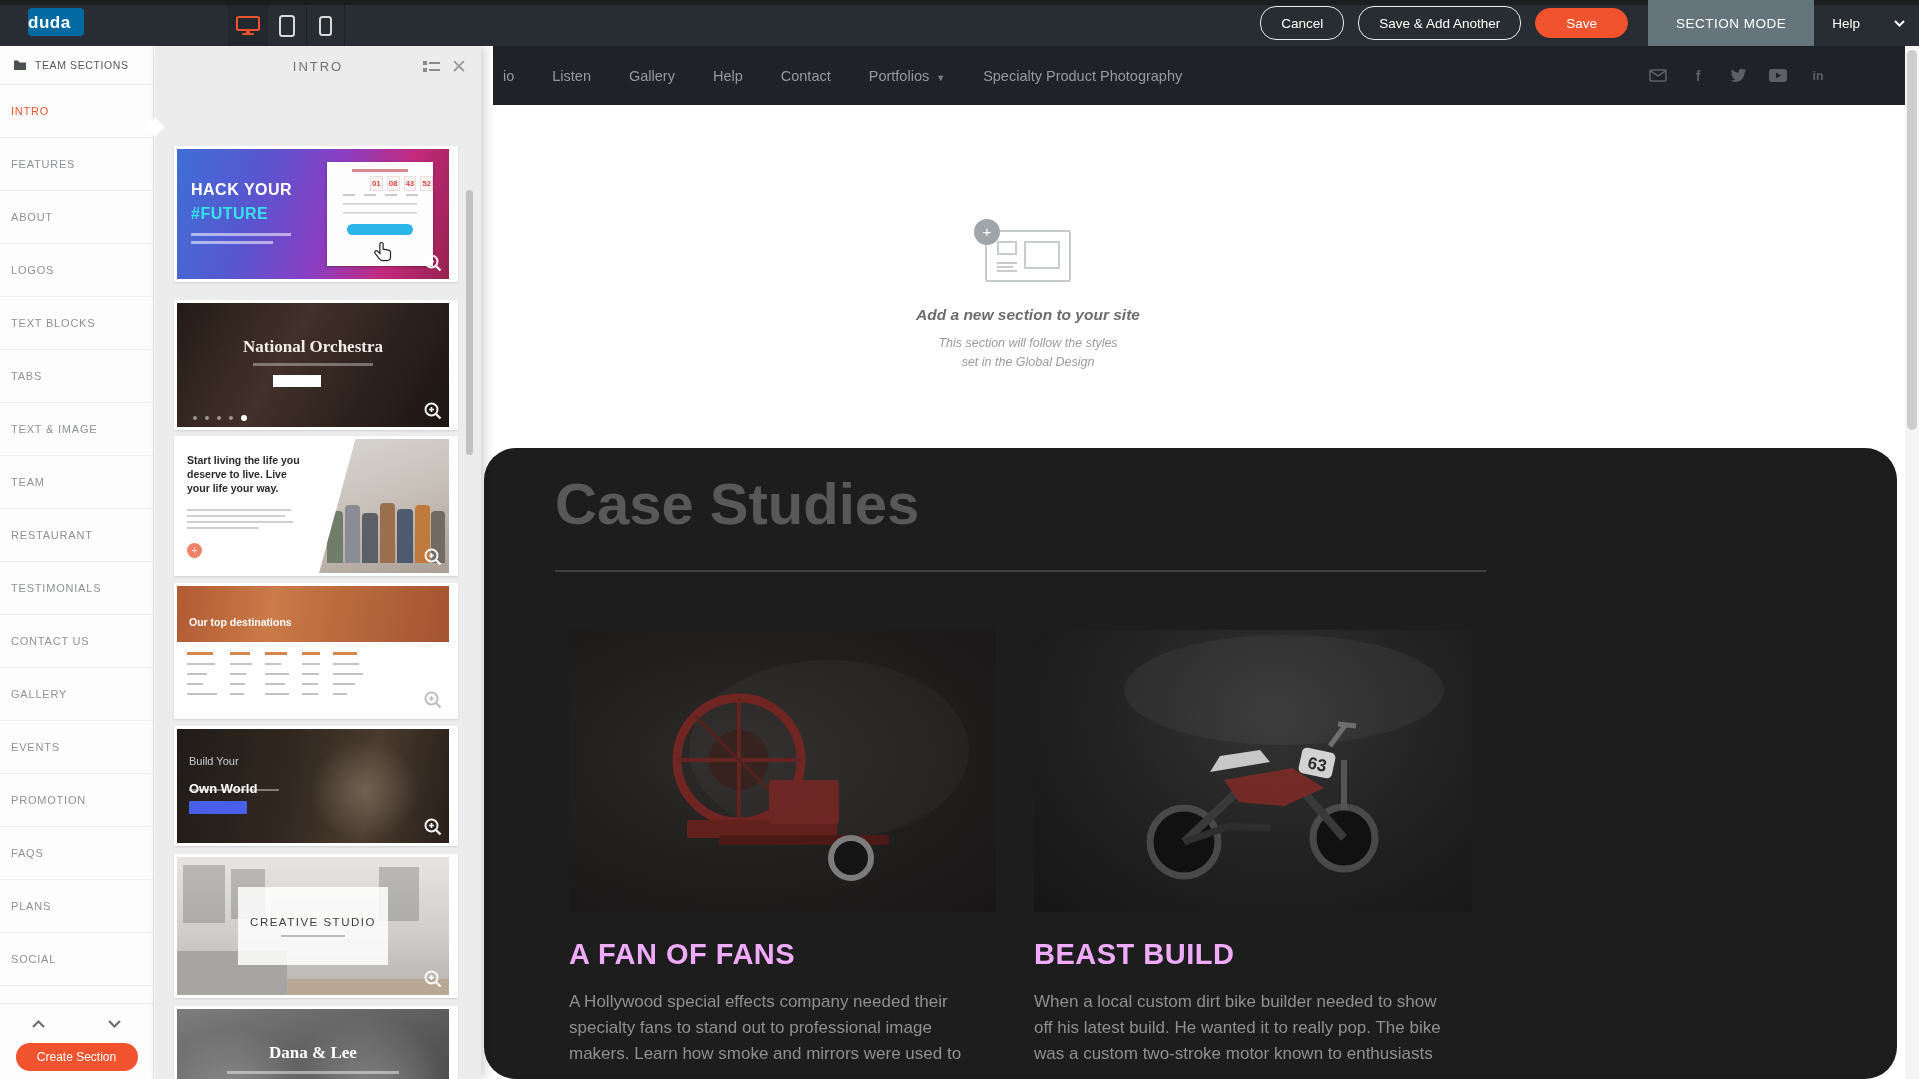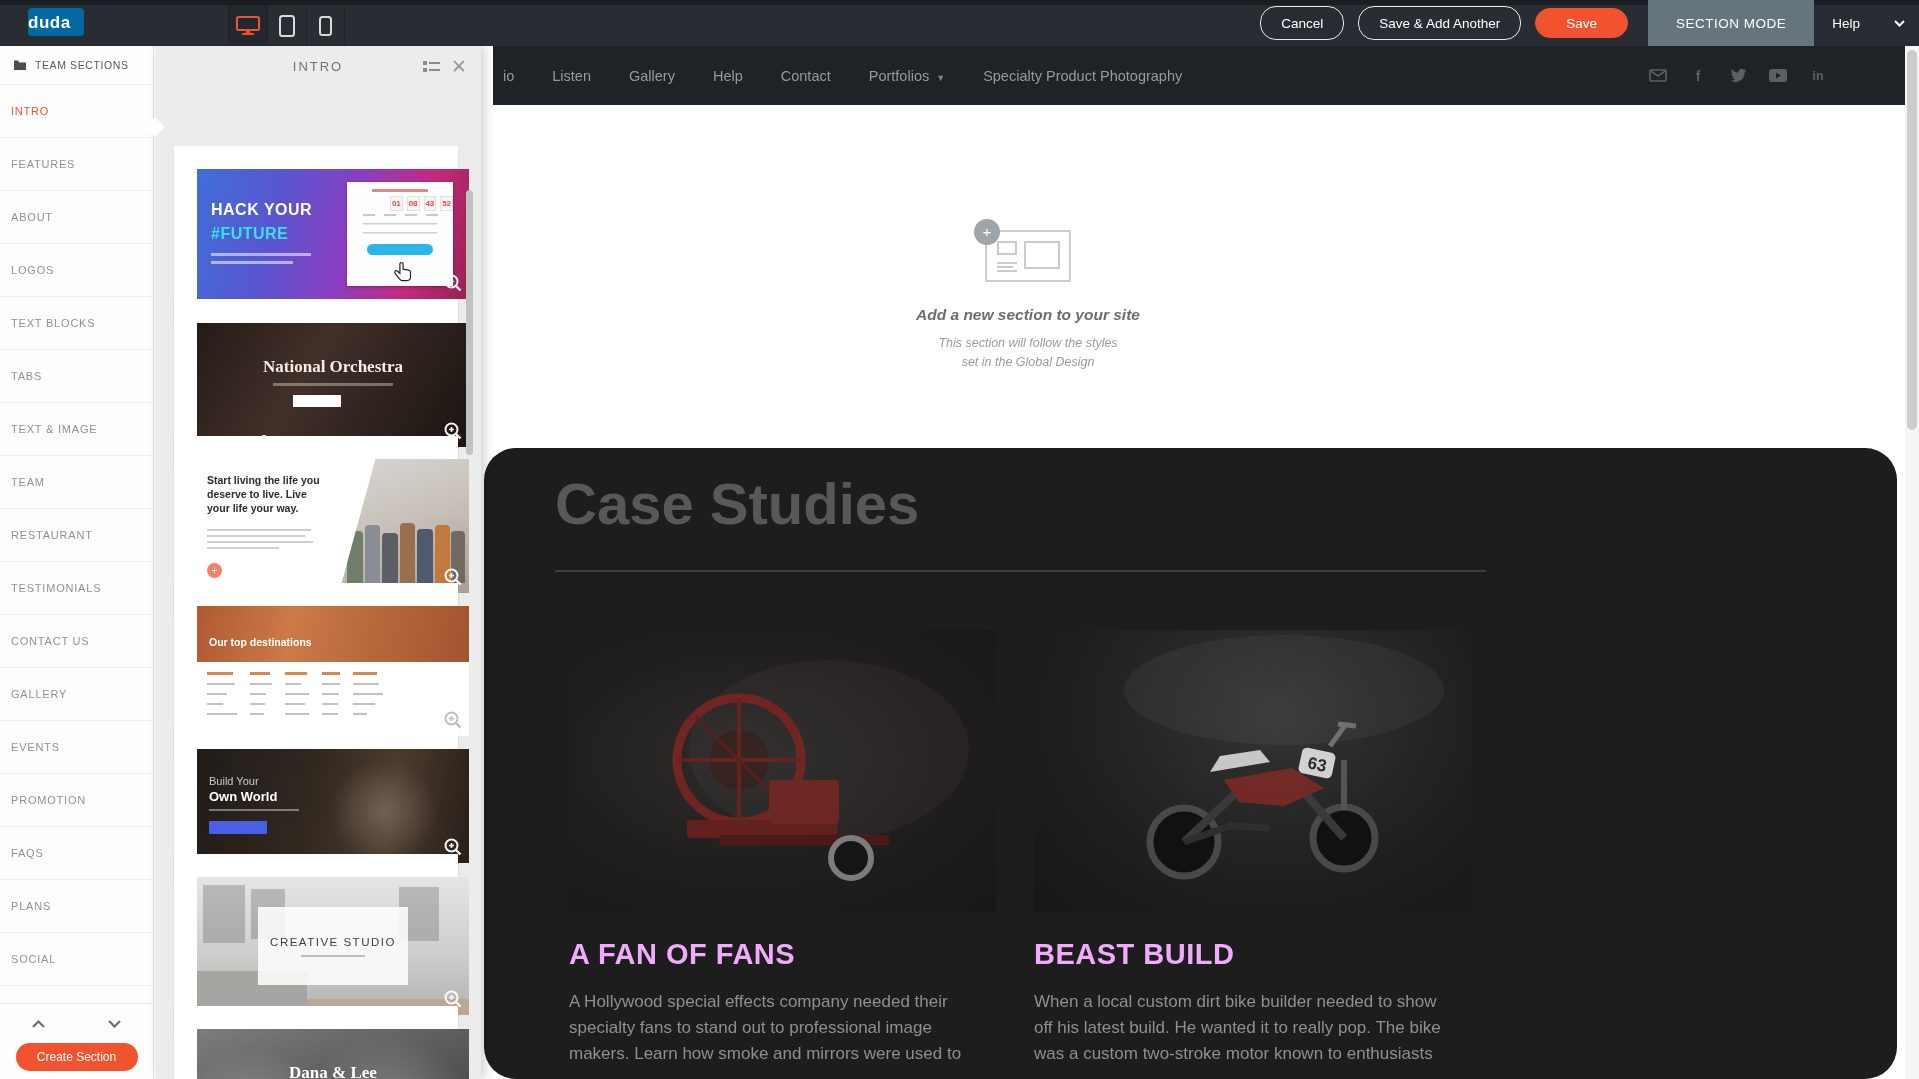--- a/index.html
+++ b/index.html
@@ -38,21 +38,21 @@
 
   
   .panel{position:absolute;left:155px;top:46px;width:326px;height:1033px;background:#ececec;
          box-shadow:4px 0 10px rgba(0,0,0,.18);z-index:40;}
   .panel-header{height:40px;position:relative;display:flex;align-items:center;justify-content:center;}
   .panel-title{font-size:13px;color:#6f7376;letter-spacing:2px;}
   .panel-hicons{position:absolute;right:14px;top:0;height:40px;display:flex;align-items:center;gap:10px;}
   .close-x{font-size:19px;color:#9a9a9a;cursor:pointer;line-height:1;}
   .panel-notch{position:absolute;left:-7px;top:74px;width:14px;height:14px;background:#fff;transform:rotate(45deg);z-index:41;}
   .panel-body{position:absolute;left:0;top:40px;width:326px;height:993px;overflow:hidden;}
-  .thumb-card{position:absolute;left:19px;width:284px;background:#fff;padding:23px;border-radius:1px;
+  .thumb-card{position:absolute;left:19px;width:284px;background:#fff;padding:3px;border-radius:1px;
         box-shadow:0 1px 2px rgba(0,0,0,.12);cursor:pointer;}
   .thumb{position:relative;width:272px;overflow:hidden;}
   .mag{position:absolute;right:6px;bottom:6px;opacity:.95;}
   .panel-scroll{position:absolute;right:8px;top:104px;width:7px;height:265px;background:#c2c2c2;border-radius:4px;}
 
   
   .t1{height:130px;background:linear-gradient(105deg,#3f6fd6 0%,#5a55cf 30%,#8a3ec2 55%,#c42a7e 78%,#97224f 100%);}
   .t1 .h1{position:absolute;left:14px;top:32px;color:#fff;font-weight:bold;font-size:16px;letter-spacing:.5px;}
   .t1 .h2{position:absolute;left:14px;top:56px;color:#35e3ea;font-weight:bold;font-size:16px;letter-spacing:.5px;}
   .t1 .bar{position:absolute;left:14px;height:3px;background:rgba(255,255,255,.55);}
@@ -95,21 +95,21 @@
         background:linear-gradient(100deg,#b05a33 0%,#cb7a48 35%,#b96b3e 60%,#a35430 100%);}
   .t4 .title{position:absolute;left:12px;top:30px;color:#fff;font-size:10.5px;font-weight:bold;}
   .t4 table{position:absolute;left:10px;top:62px;border-collapse:collapse;}
   .t4 .hb{width:26px;height:3px;background:#d4884f;}
   .t4 .rb{height:2px;background:#c3c3c3;}
   .t4 td{padding:4px 13px 4px 0;}
 
   
   .t5{height:114px;background:linear-gradient(100deg,#211c19 0%,#30271f 40%,#4a3b2e 70%,#271f19 100%);}
   .t5 .l1{position:absolute;left:12px;top:26px;color:#c9ccce;font-size:11px;}
-  .t5 .l2{position:absolute;left:12px;top:40px;color:#fff;font-size:13px;font-weight:bold;}
+  .t5 .l2{position:absolute;left:12px;top:52px;color:#fff;font-size:13px;font-weight:bold;}
   .t5 .p{position:absolute;left:12px;top:60px;width:90px;height:2px;background:rgba(255,255,255,.4);}
   .t5 .btn{position:absolute;left:12px;top:72px;width:58px;height:13px;background:#4a5fe8;border-radius:1px;}
   .t5 .glow{position:absolute;right:30px;top:10px;width:110px;height:104px;
         background:radial-gradient(ellipse at center,rgba(190,170,150,.35) 0%,rgba(0,0,0,0) 70%);}
 
   
   .t6{height:138px;background:linear-gradient(180deg,#e6e5e3 0%,#cfcecc 55%,#b4b2af 100%);}
   .t6 .win{position:absolute;background:rgba(60,60,60,.25);}
   .t6 .sofa{position:absolute;left:0;bottom:0;width:110px;height:44px;background:#a7a5a2;}
   .t6 .floor{position:absolute;left:0;bottom:0;width:272px;height:16px;background:#b8a894;}

